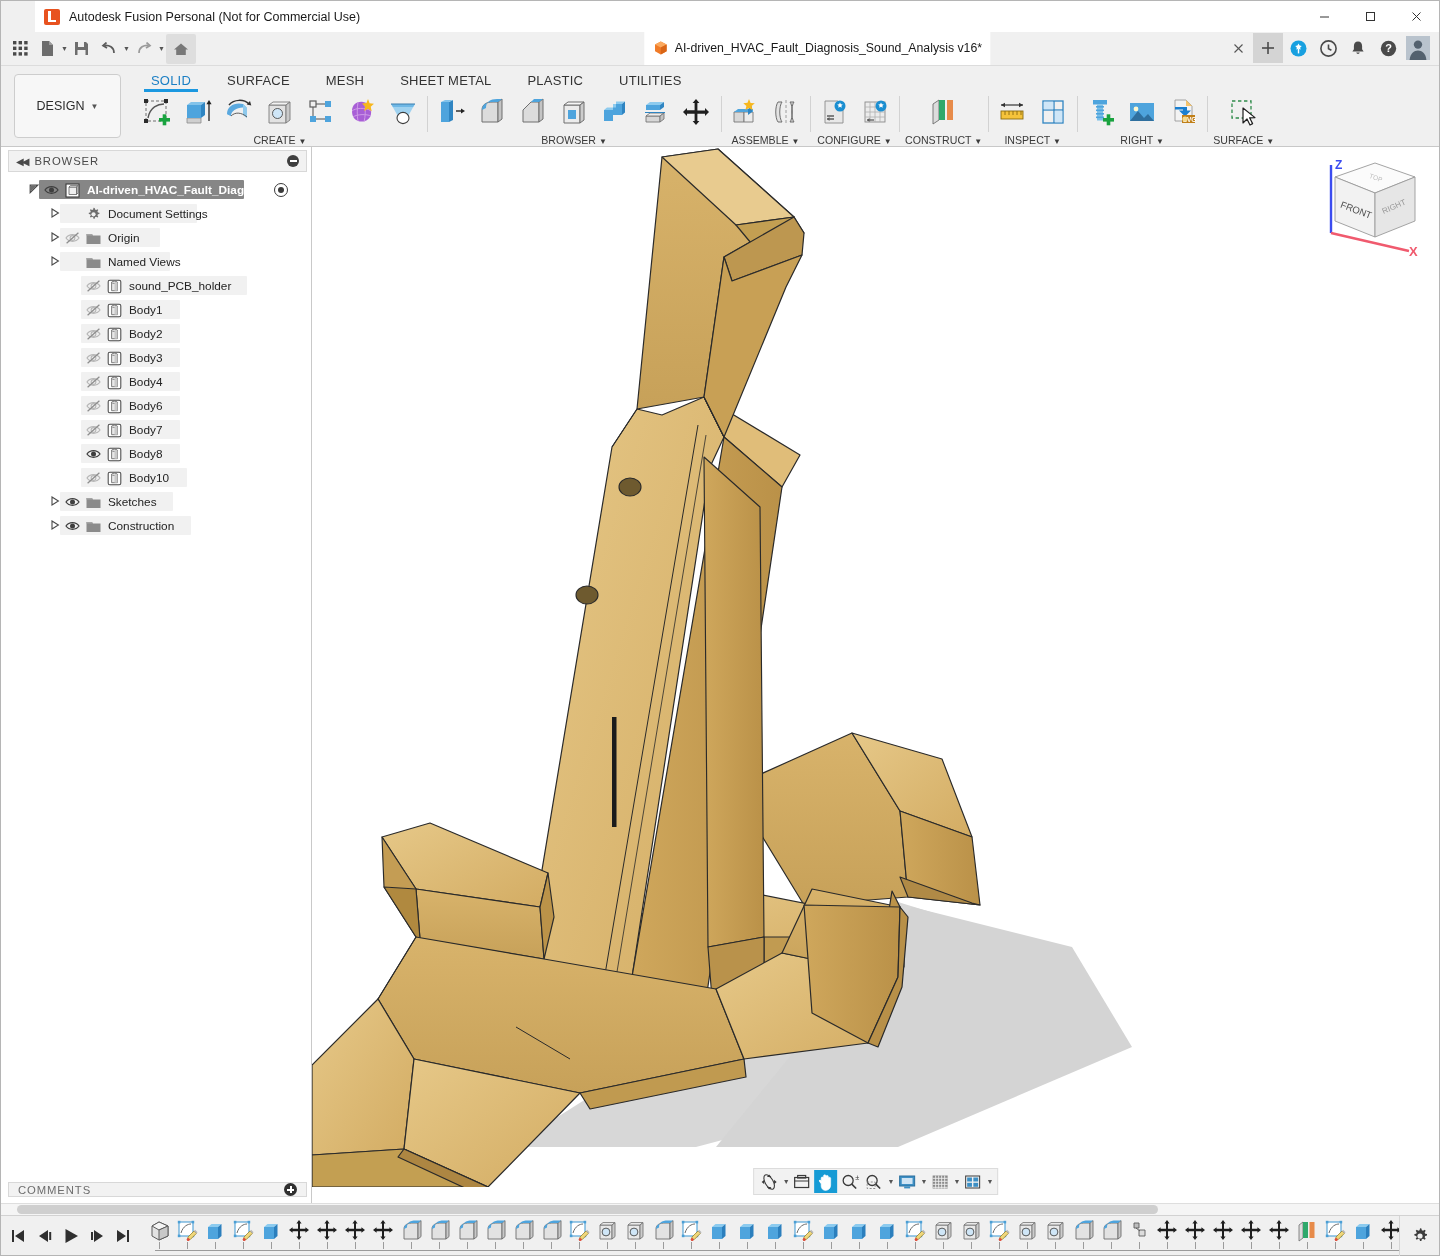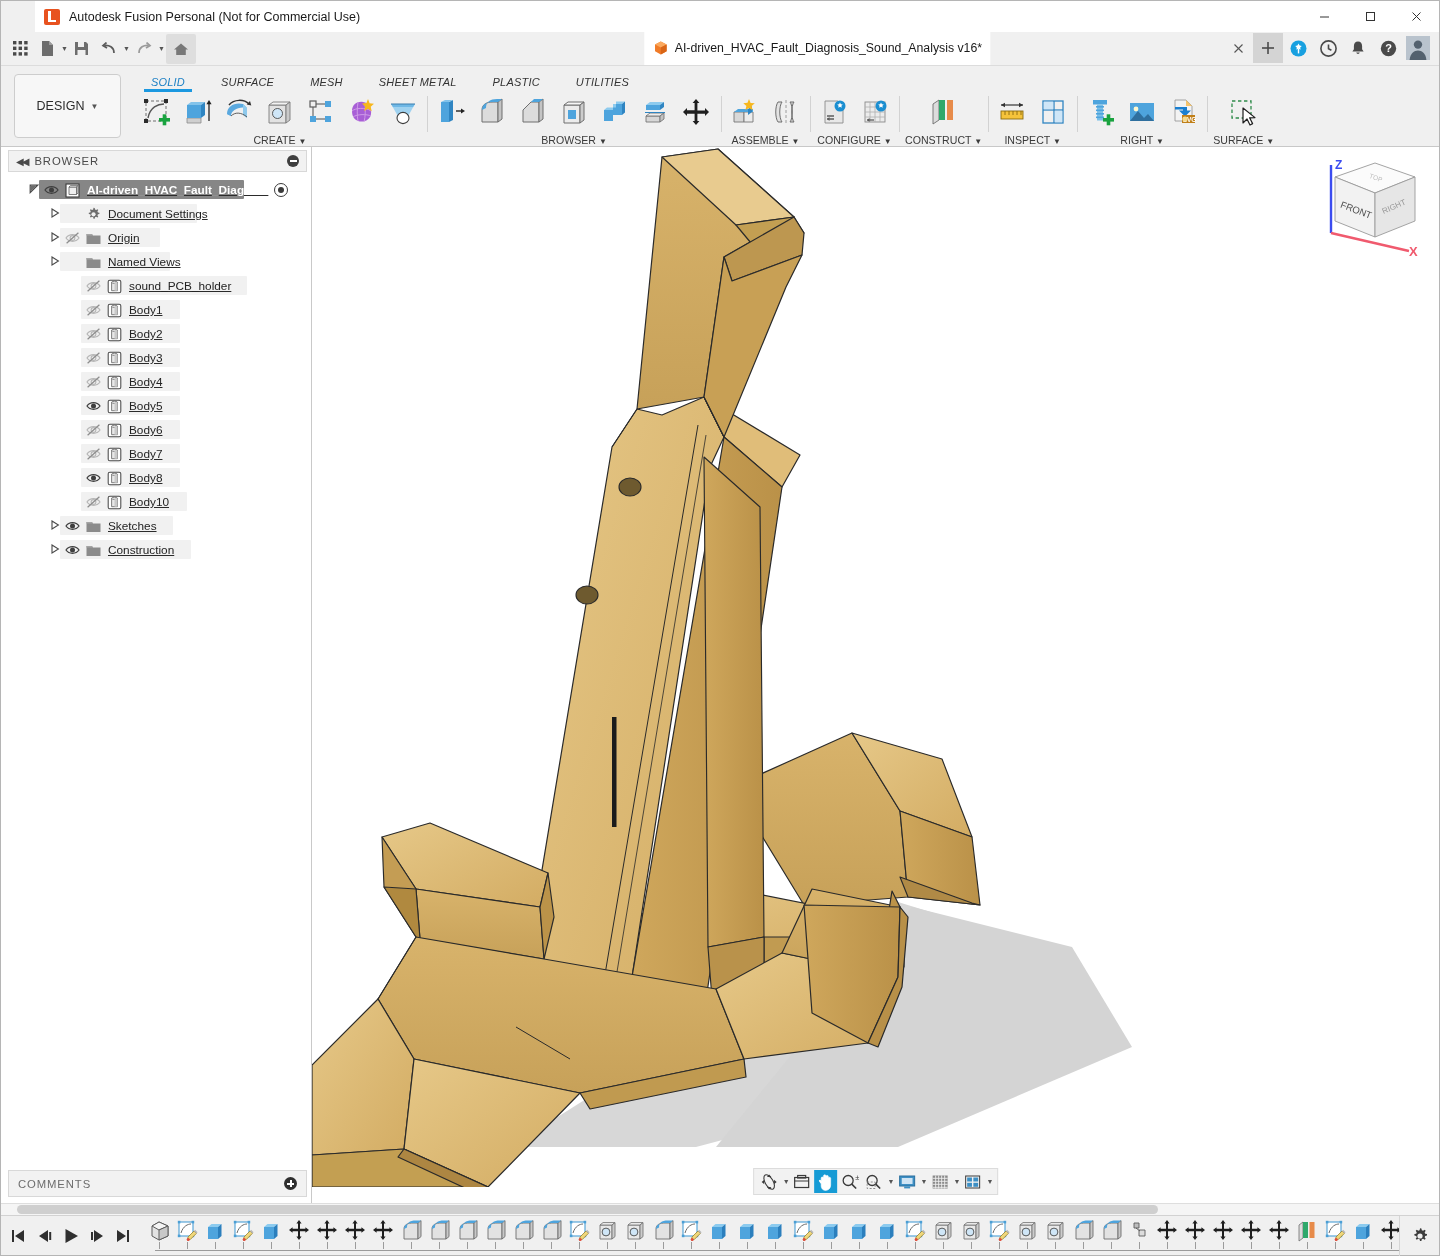--- a/index.html
+++ b/index.html
@@ -49,22 +49,22 @@
   .ticon { width:30px; height:34px; display:flex; align-items:center; justify-content:center;}
 
   
   .ribbon { background:#f0f0f0; flex:0 0 var(--ribh); height:81px;
             display:flex; position:relative; border-bottom:1px solid #c8c8c8;}
   .design-box { width:107px; margin:8px 6px 8px 13px; border:1px solid #cdcdcd; border-radius:4px;
                 background:#f7f7f7; display:flex; align-items:center; justify-content:center;
                 font-size:12.5px; color:#2b2b2b;}
   .ribbon-right { flex:1; display:flex; flex-direction:column; }
   .tabs { height:26px; display:flex; align-items:flex-end; gap:0; padding-left:6px;}
-  .rtab { padding:0 18px 4px 18px; font-size:11px; color:#333; position:relative;
-          letter-spacing:.2px;font-style:italic;}
+  .rtab { padding:0 18px 4px 18px; font-size:13px; color:#333; position:relative;
+          letter-spacing:.2px;}
   .rtab.active { color:#1b7fc4; }
   .rtab.active:after { content:""; position:absolute; left:11px; right:11px; bottom:0; height:3px;
                        background:#1b98e0; }
   .panels { flex:1; display:flex; align-items:stretch; padding-left:6px;}
   .panel { display:flex; flex-direction:column; align-items:center; justify-content:space-between;
            padding:0 6px; position:relative;}
   .panel + .panel:before { content:""; position:absolute; left:0; top:4px; bottom:14px; width:1px;
                            background:#d2d2d2;}
   .panel-icons { display:flex; align-items:flex-start; gap:5px; height:38px; padding-top:2px;}
   .panel-title { font-size:10.6px; color:#3a3a3a; margin-top:1px; white-space:nowrap;}
@@ -78,35 +78,35 @@
   .browser { width:311px; flex:0 0 311px; background:#ffffff; display:flex; flex-direction:column;
              border-right:1px solid #c9c9c9; position:relative;}
   .bheader { height:22px; margin:3px 4px 0 7px; background:#f2f2f2; border:1px solid #d8d8d8;
              display:flex; align-items:center; padding:0 7px; }
   .bheader-l { font-size:11.3px; color:#4a4a4a; letter-spacing:.9px; }
   .collapse-arrows{ color:#4a4a4a; font-size:10px; margin-right:7px; letter-spacing:-2px;}
   .minus-btn{ margin-left:auto; width:12px; height:12px; border-radius:50%; background:#3f3f3f;
               position:relative;}
   .minus-btn:after{ content:""; position:absolute; left:2.5px; top:5px; width:7px; height:2px;
               background:#fff;}
-  .tree { padding-top:6px; flex:1; overflow:hidden; font-size:11.8px;text-decoration:underline; }
+  .tree { padding-top:6px; flex:1; overflow:hidden; font-size:11.8px; }
   .trow { height:24px; display:flex; align-items:center; position:relative; }
   .trow .rowbg { position:absolute; height:19px; top:2px; background:#f1f1f1; border-radius:1px; }
   .trow.sel .rowbg { background:#868686; }
   .trow.sel .tlabel { color:#ffffff; font-weight:bold; }
   .tarrow { width:14px; text-align:center; color:#555; font-size:8px; position:relative; z-index:2;}
   .teye { width:21px; display:flex; align-items:center; justify-content:center; position:relative; z-index:2;}
   .ticon2 { width:20px; display:flex; align-items:center; justify-content:center; position:relative; z-index:2;}
   .tlabel { position:relative; z-index:2; padding-left:5px; color:#232323; white-space:nowrap;}
   .radio-dot { width:14px; height:14px; border:1.6px solid #3a3a3a; border-radius:50%;
                position:relative; z-index:2; margin-left:6px; background:#fff;}
   .radio-dot:after{ content:""; position:absolute; left:3px; top:3px; width:6px; height:6px;
                border-radius:50%; background:#3a3a3a;}
 
-  .comments { height:27px; margin:0 4px 6px 7px; background:#f2f2f2; border:1px solid #d8d8d8;
+  .comments { height:15px; margin:0 4px 6px 7px; background:#f2f2f2; border:1px solid #d8d8d8;
               display:flex; align-items:center; padding:0 9px; }
   .comments-l{ font-size:11.3px; color:#6d6d6d; letter-spacing:.9px;}
   .plus-circ{ margin-left:auto; width:13px; height:13px; border-radius:50%; background:#2f2f2f;
               position:relative;}
   .plus-circ:before{ content:""; position:absolute; left:2.8px; top:5.5px; width:7.4px; height:2px; background:#fff;}
   .plus-circ:after{ content:""; position:absolute; left:5.7px; top:2.6px; width:2px; height:7.8px; background:#fff;}
 
   
   .canvas { flex:1; position:relative; background:#ffffff; overflow:hidden; }
   .viewcube-wrap { position:absolute; right:6px; top:8px; width:120px; height:108px; }
@@ -796,40 +796,20 @@
               </svg>
             </div>
             <div class="tlabel">Body4</div>
           </div>
           <div class="trow">
             <div class="rowbg" style="left: 80px; width: 99px;"></div>
             <div style="width: 68px; flex: 0 0 68px;"></div>
             <div class="tarrow"></div>
             <div class="teye">
               <svg width="15" height="14" viewBox="0 0 15 14">
-                <path d="M1 7 C4 2.6 11 2.6 14 7 C11 11.4 4 11.4 1 7 Z" fill="none" stroke="#3f3f3f" stroke-width="1.25"></path>
-                <circle cx="7.5" cy="7" r="2.5" fill="#3f3f3f"></circle>
-              </svg>
-            </div>
-            <div class="ticon2">
-              <svg width="15" height="15" viewBox="0 0 15 15">
-                <rect x="1.2" y="1.2" width="12.6" height="12.6" rx="1.6" fill="#fff" stroke="#4a4a4a" stroke-width="1.05"></rect>
-                <path d="M4.6 3.3 h5.8 v8.4 h-5.8z" fill="#e8e8e8" stroke="#6a6a6a" stroke-width=".85"></path>
-                <ellipse cx="7.5" cy="3.3" rx="2.9" ry="1.05" fill="#fafafa" stroke="#6a6a6a" stroke-width=".85"></ellipse>
-                <path d="M7.5 3.3 h2.9 v8.4 h-2.9z" fill="#c9c9c9"></path>
-              </svg>
-            </div>
-            <div class="tlabel">Body5</div>
-          </div>
-          <div class="trow">
-            <div class="rowbg" style="left: 80px; width: 99px;"></div>
-            <div style="width: 68px; flex: 0 0 68px;"></div>
-            <div class="tarrow"></div>
-            <div class="teye">
-              <svg width="15" height="14" viewBox="0 0 15 14">
                 <path d="M1 7 C4 2.6 11 2.6 14 7 C11 11.4 4 11.4 1 7 Z" fill="none" stroke="#b6b6b6" stroke-width="1.2"></path>
                 <circle cx="7.5" cy="7" r="2.4" fill="none" stroke="#b6b6b6" stroke-width="1.1"></circle>
                 <line x1="1.6" y1="12.2" x2="13.4" y2="1.8" stroke="#8d8d8d" stroke-width="1.3"></line>
               </svg>
             </div>
             <div class="ticon2">
               <svg width="15" height="15" viewBox="0 0 15 15">
                 <rect x="1.2" y="1.2" width="12.6" height="12.6" rx="1.6" fill="#fff" stroke="#4a4a4a" stroke-width="1.05"></rect>
                 <path d="M4.6 3.3 h5.8 v8.4 h-5.8z" fill="#e8e8e8" stroke="#6a6a6a" stroke-width=".85"></path>
                 <ellipse cx="7.5" cy="3.3" rx="2.9" ry="1.05" fill="#fafafa" stroke="#6a6a6a" stroke-width=".85"></ellipse>

